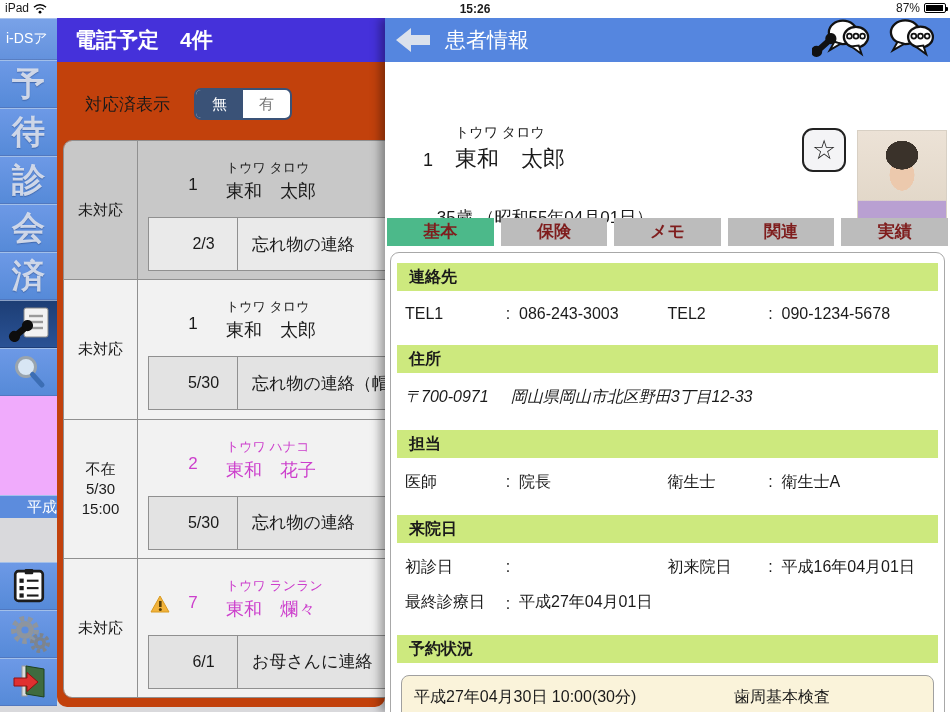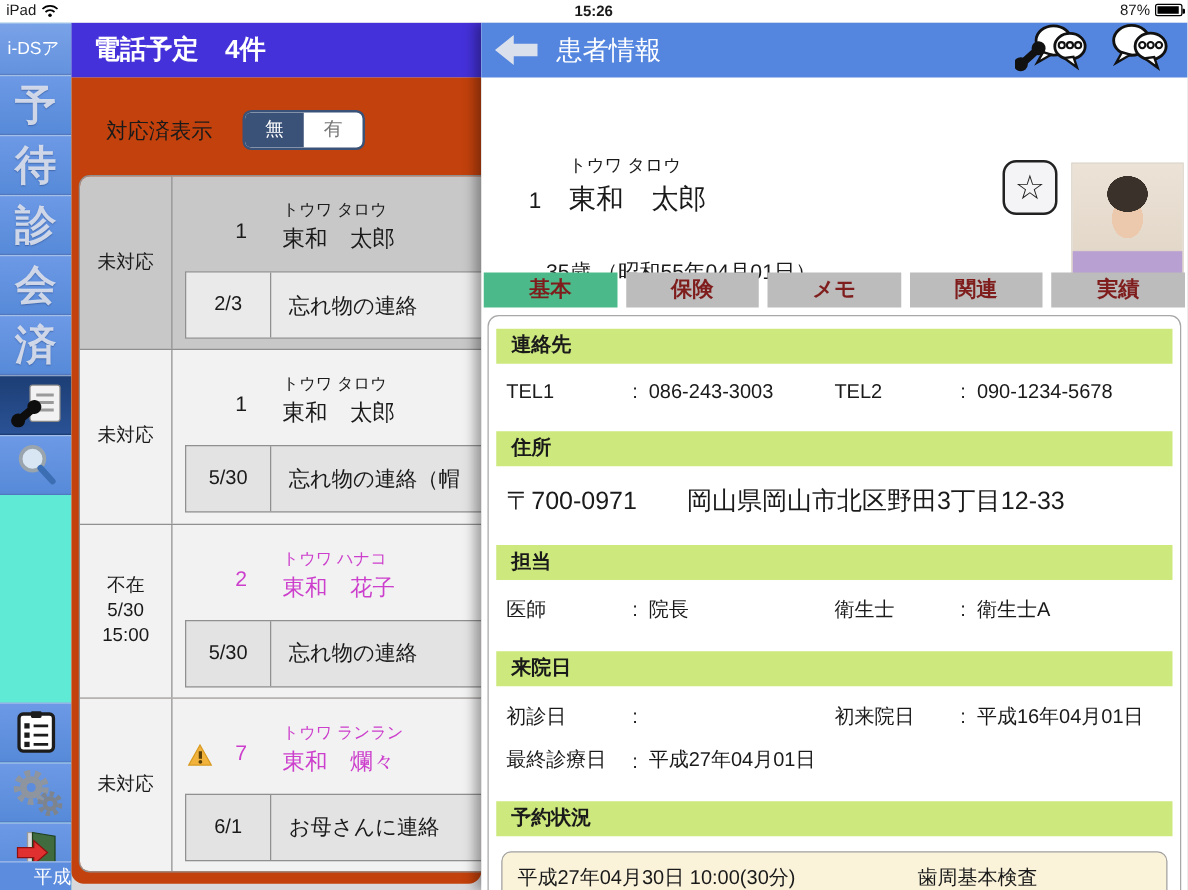--- a/index.html
+++ b/index.html
@@ -12,21 +12,21 @@
   
   .statusbar { position:absolute; left:0; top:0; width:950px; height:18px; background:#fff;
     display:flex; align-items:center; font-size:12px; z-index:50; }
   .sb-left { position:absolute; left:5px; top:1px; display:flex; align-items:center; gap:4px; }
   .sb-time { position:absolute; left:0; width:950px; text-align:center; font-weight:bold; }
   .sb-right { position:absolute; right:4px; top:1px; display:flex; align-items:center; gap:4px; }
   .batt { width:22px; height:10px; border:1px solid #000; border-radius:2px; position:relative; }
   .batt i { position:absolute; left:1px; top:1px; bottom:1px; width:85%; background:#000; display:block; }
   .batt:after { content:""; position:absolute; right:-3px; top:2.5px; width:2px; height:4px; background:#000; border-radius:0 1px 1px 0; }
   
-  .sidebar { position:absolute; left:0; top:18px; width:57px; height:694px; background:#5eead4; z-index:10; }
+  .sidebar { position:absolute; left:0; top:18px; width:57px; height:500px; background:#f0abfc; z-index:10; }
   .side-tile { width:57px; display:flex; align-items:center; justify-content:center;
     border-top:1px solid rgba(255,255,255,.45); border-bottom:1px solid rgba(30,60,120,.35); }
   .app-tile { height:42px; background:linear-gradient(#79a2e8,#6492dd); color:#fff; font-size:14px;
     white-space:nowrap; overflow:hidden; justify-content:flex-start; padding-left:6px; }
   .nav-tile { height:48px; background:linear-gradient(#6d99e6,#568ad8); font-size:33px; font-weight:bold;
     color:rgba(225,229,238,.88); text-shadow:0 1px 1px rgba(40,70,130,.5); }
   .nav-tile.selected { background:linear-gradient(#1d3e75,#2a5295); }
   .side-bottom { position:absolute; left:0; top:544px; width:57px; }
   .side-footer { position:absolute; left:0; bottom:0; width:57px; height:23px; background:#5c8cdd;
     border-top:1px solid rgba(255,255,255,.45); color:#fff; font-size:15px;
@@ -53,21 +53,21 @@
   .pnum { position:absolute; left:30px; top:34px; width:50px; text-align:center; font-size:17px; }
   .pwarn { position:absolute; left:12px; top:36px; }
   .pname { position:absolute; left:88px; top:18px; }
   .pkana { font-size:13px; display:block; }
   .pfull { font-size:18px; display:block; margin-top:2px; }
   .pink .pnum, .pink .pkana, .pink .pfull { color:#cc3fcc; }
   .ibox { position:absolute; left:10px; right:0; top:76px; height:54px; background:#e3e3e3;
     border:1px solid #909090; display:flex; }
   .sel .ibox { background:#eaeaea; }
   .idate { width:68px; border-right:1px solid #909090; display:flex; align-items:center;
-    justify-content:center; font-size:16px; }
+    justify-content:center; font-size:16px;margin-left:21px; }
   .inote { flex:1; display:flex; align-items:center; padding-left:14px; font-size:17px; white-space:nowrap; overflow:hidden; }
   
   .patient-panel { position:absolute; left:385px; top:18px; width:565px; height:694px; background:#fff;
     z-index:30; box-shadow:-5px 0 9px rgba(0,0,0,.35); }
   .pt-header { height:44px; background:#5586df; display:flex; align-items:center; }
   .back-btn { margin-left:10px; width:38px; height:28px; display:flex; align-items:center; }
   .pt-title { color:#fff; font-size:21px; font-weight:normal; margin-left:12px; flex:1; }
   .hicon { margin-right:12px; }
   .pt-info { position:relative; height:156px; }
   .pi-num { position:absolute; left:38px; top:88px; font-size:18px; }
@@ -92,21 +92,21 @@
     border:1px solid #a8a8a8; border-radius:9px; background:#fff; padding:10px 0 0 0; }
   .sec-header { height:28px; line-height:28px; background:#cde97e; font-size:16px; font-weight:bold;
     padding-left:12px; margin:8px 6px 0 6px; }
   .sec-header:first-child { margin-top:0; }
   .frow { display:flex; padding:14px 14px; font-size:16px; }
   .fcol { display:flex; width:50%; align-items:baseline; }
   .fcol.wide { width:100%;align-items:flex-end; }
   .flabel { width:92px; }
   .fcolon { width:22px; text-align:center; }
   .fvalue { white-space:nowrap; }
-  .addr-row { display:flex; padding:14px 14px; font-size:20px; gap:40px; }
+  .addr-row { display:flex; padding:14px 14px; font-size:16px; gap:22px;font-style:italic; }
   .visit2 { padding-top:0; }
   .appt-box { margin:12px 10px 0 10px; border:1px solid #a0a0a0; border-radius:8px; background:#faf3da;
     padding:8px 12px; font-size:16px; line-height:26px; }
   .appt-row { display:flex; }
   .appt-dt { width:320px; }
 </style>
 </head>
 <body>
 
 <div class="statusbar">

